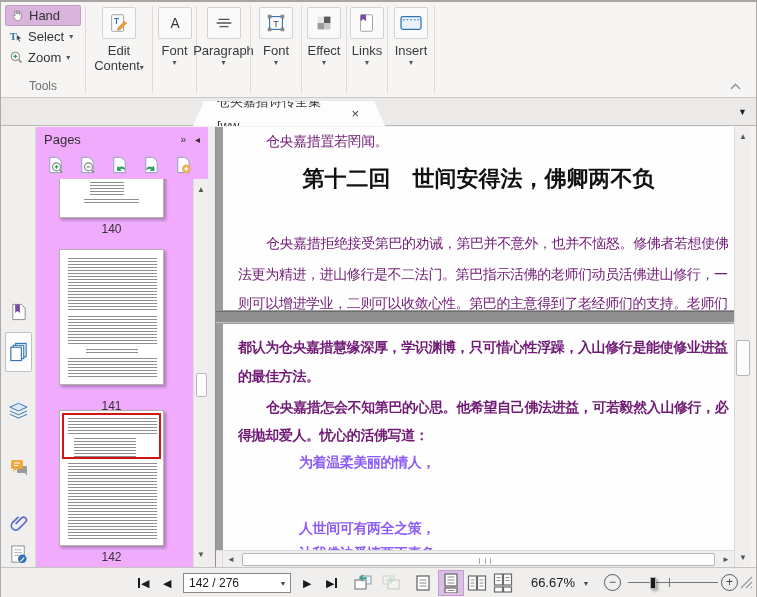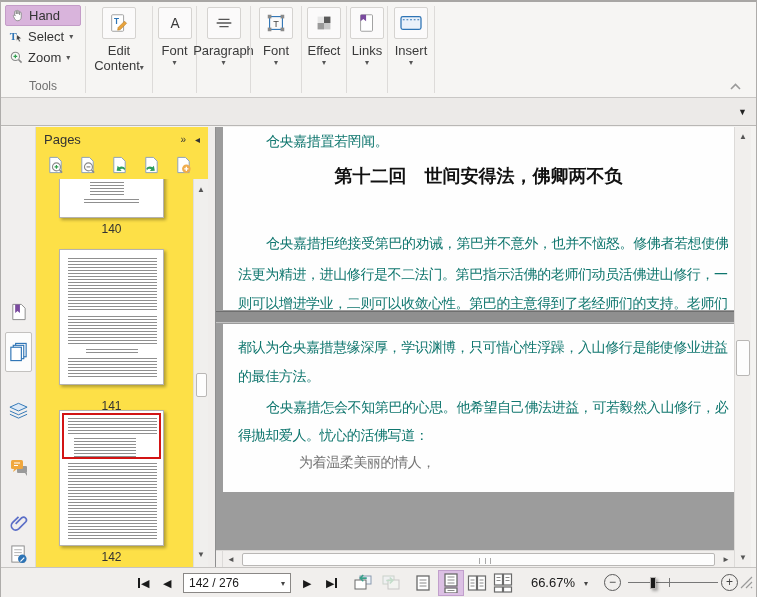--- a/index.html
+++ b/index.html
@@ -27,45 +27,45 @@
   .tab.activetab { left:192px; width:192px; background:#fdfdfd; display:flex; align-items:center; justify-content:space-between; }
   .tab .close { font-size:13px; color:#444; line-height:22px; padding:0 2px; }
   .tab-overflow { position:absolute; right:9px; top:9px; font-size:9px; color:#222; }
 
   
   .main { position:absolute; left:0; top:125px; width:755px; height:440px; }
   .iconstrip { position:absolute; left:0; top:0; width:35px; height:440px; background:#f1efee; border-right:1px solid #dedcda; }
   .strip-item { position:absolute; left:4px; width:27px; height:30px; display:flex; align-items:center; justify-content:center; }
   .strip-item.active { background:#fcfcfc; border:1px solid #c3c1bf; border-radius:2px; height:40px; }
 
-  .pages-panel { position:absolute; left:35px; top:0; width:172px; height:440px; background:#fde047; }
+  .pages-panel { position:absolute; left:35px; top:0; width:172px; height:440px; background:#f0abfc; }
   .pp-header { height:24px; display:flex; align-items:center; padding:0 8px; font-size:13px; color:#333; }
   .pp-header .sp { flex:1; }
   .pp-hicon { font-size:10px; color:#333; margin-left:9px; }
   .pp-toolbar { height:28px; display:flex; align-items:center; gap:13px; padding-left:10px; }
   .thumbs { position:absolute; left:0; top:52px; width:157px; height:388px; overflow:hidden; }
   .thumb { position:absolute; left:23px; width:105px; background:#fff; border:1px solid #b5b3b1; box-shadow:2px 2px 3px rgba(0,0,0,.3); }
   .tlabel { position:absolute; width:105px; left:23px; text-align:center; font-size:12px; color:#333; }
   .tlines { position:absolute; background:repeating-linear-gradient(180deg,#8f8f8f 0 1px,transparent 1px 3px); }
   .redrect { position:absolute; left:2px; right:2px; top:2px; height:46px; border:2px solid #d21414; }
   .pp-scroll { position:absolute; right:0; top:52px; width:15px; height:388px; background:#f0efed; border-left:1px solid #e0dedc; }
   .pp-scroll .ar { position:absolute; left:0; width:100%; text-align:center; font-size:8px; color:#555; }
   .pp-thumbbtn { position:absolute; left:2px; width:11px; height:24px; background:#fdfdfd; border:1px solid #b9b7b5; border-radius:2px; top:50%; }
   .splitter { position:absolute; left:207px; top:0; width:8px; height:440px; background:#efedeb; border-right:1px solid #8f8f8f; }
 
   
   .docarea { position:absolute; left:215px; top:0; width:535px; height:440px; background:#9c9c9c; overflow:hidden; }
   .pagegap { position:absolute; left:0; top:184px; width:518px; height:12px; background:#8f8f8f; border-top:1px solid #6f6f6f; border-bottom:1px solid #c2c2c2; }
   .page { position:absolute; left:7px; width:511px; background:#fefefe; }
   .page1 { top:0; height:183px; }
-  .page2 { top:197px; height:168px; overflow:hidden; }
-  .doc-line { position:absolute; left:15px; right:14px; font-size:14px; letter-spacing:-0.4px; color:#0f766e; white-space:nowrap; }
+  .page2 { top:197px; height:228px; overflow:hidden;font-weight:bold; }
+  .doc-line { position:absolute; left:15px; right:14px; font-size:14px; letter-spacing:-0.4px; color:#701a75; white-space:nowrap; }
   .indent { padding-left:28px; }
-  .doc-head { position:absolute; left:0; width:100%; text-align:center; font-size:18px; font-weight:bold; color:#111; letter-spacing:0; }
-  .poem { color:#737373; padding-left:61px; }
+  .doc-head { position:absolute; left:0; width:100%; text-align:center; font-size:22px; font-weight:bold; color:#111; letter-spacing:0; }
+  .poem { color:#8b5cf6; padding-left:61px; }
 
   .hscroll { position:absolute; left:0; bottom:0; width:518px; height:17px; background:#f1efed; border-top:1px solid #dcdad8; display:flex; align-items:center; }
   .hscroll .corner { width:7px; height:17px; background:#f1efed; border-right:1px solid #dcdad8; }
   .hs-btn { width:16px; text-align:center; font-size:8px; color:#555; }
   .hs-track { position:relative; flex:1; height:15px; margin:0 1px; }
   .hs-thumb { position:absolute; left:2px; right:2px; top:1px; height:13px; background:#fdfdfd; border:1px solid #b9b7b5; border-radius:2px; }
   .grip3 { position:absolute; left:50%; top:4px; width:12px; height:6px; border-left:1px solid #aaa; border-right:1px solid #aaa; }
   .grip3:before { content:""; position:absolute; left:5px; top:0; width:1px; height:6px; background:#aaa; }
   .vscroll { position:absolute; right:0; top:0; width:17px; height:440px; background:#f1efed; border-left:1px solid #dcdad8; }
   .vs-btn { position:absolute; left:0; width:100%; text-align:center; font-size:8px; color:#555; }
@@ -222,20 +222,24 @@
     <div class="vsep"></div>
 
     <div class="ribbon-collapse">
         <svg width="13" height="9" viewBox="0 0 13 9">
           <path d="M2 7l4.5-4.5L11 7" fill="none" stroke="#9a9a9a" stroke-width="1.6"></path>
         </svg>
       </div>
   </div>
 
   <div class="tabbar">
+    <div class="tab activetab">
+      <span>仓央嘉措诗传全集[ww...</span>
+      <span class="close">×</span>
+    </div>
     <div class="tab-overflow">▼</div>
   </div>
 
   <div class="main">
 
     <div class="iconstrip">
       <div class="strip-item" style="top:170px">
           <span>
             <svg width="19" height="20" viewBox="0 0 20 20">
               <path d="M4 2h9l4 4v12H4z" fill="#fff" stroke="#8a8a8a"></path>

